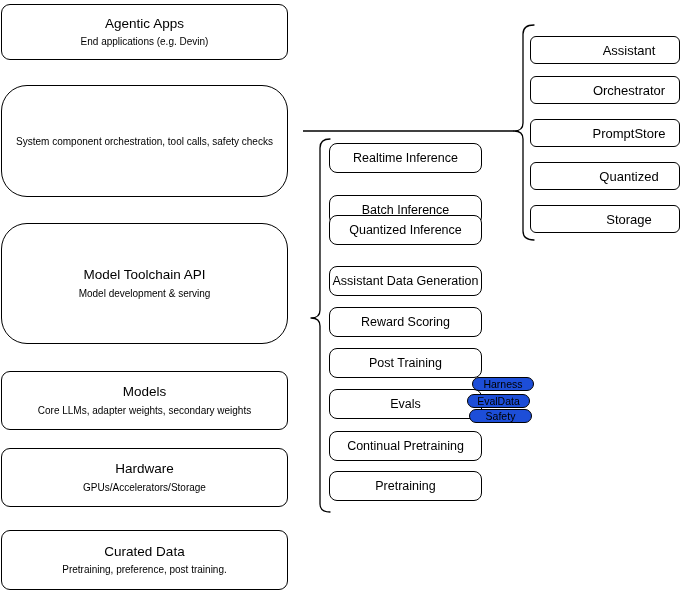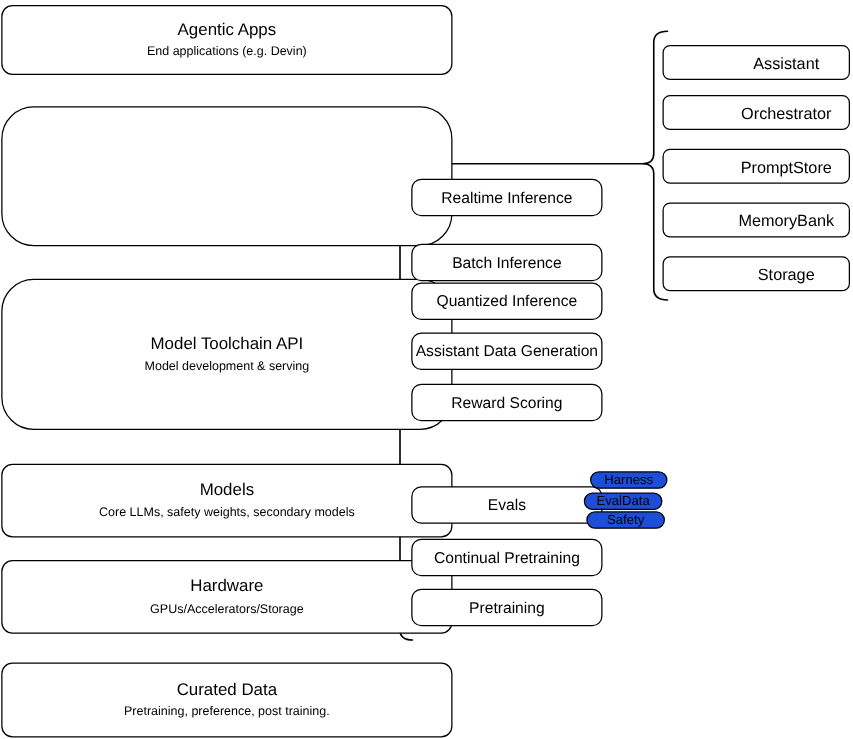--- a/index.html
+++ b/index.html
@@ -21,21 +21,21 @@
     left: 0;
     top: 0;
     width: 682px;
     height: 591px;
     pointer-events: none;
   }
   
   .lbox {
     position: absolute;
     left: 1px;
-    width: 361px;
+    width: 287px;
     border: 1.3px solid #000000;
     background: #ffffff;
     box-sizing: border-box;
     display: flex;
     flex-direction: column;
     align-items: center;
     justify-content: center;
     gap: 5px;
     text-align: left;
   }
@@ -101,54 +101,56 @@
 
     <path d="M 330 139 Q 320 139 320 148 L 320 310 Q 320 318 311 318 Q 320 318 320 326 L 320 504 Q 320 512 330 512" fill="none" stroke="#000000" stroke-width="1.3" stroke-linejoin="round" stroke-linecap="round"></path>
   </svg>
 
   <div class="lbox" style="top:4px;height:56px;border-radius:9px">
     <div class="t">Agentic Apps</div>
     <div class="s">End applications (e.g. Devin)</div>
   </div>
 
   <div class="lbox" style="top:85px;height:112px;border-radius:26px">
+    <div class="s">System component orchestration, tool calls, safety checks</div>
   </div>
 
   <div class="lbox" style="top:223px;height:121px;border-radius:26px">
     <div class="t">Model Toolchain API</div>
     <div class="s">Model development &amp; serving</div>
   </div>
 
   <div class="lbox" style="top:371px;height:59px;border-radius:9px">
     <div class="t">Models</div>
-    <div class="s">Core LLMs, safety weights, secondary models</div>
+    <div class="s">Core LLMs, adapter weights, secondary weights</div>
   </div>
 
   <div class="lbox" style="top:448px;height:59px;border-radius:9px">
     <div class="t">Hardware</div>
     <div class="s">GPUs/Accelerators/Storage</div>
   </div>
 
   <div class="lbox" style="top:530px;height:60px;border-radius:9px">
     <div class="t">Curated Data</div>
     <div class="s">Pretraining, preference, post training.</div>
   </div>
 
   <div class="mbox" style="top:143px">Realtime Inference</div>
   <div class="mbox" style="top:195px">Batch Inference</div>
-  <div class="mbox" style="top:226px">Quantized Inference</div>
+  <div class="mbox" style="top:215px">Quantized Inference</div>
   <div class="mbox" style="top:266px">Assistant Data Generation</div>
   <div class="mbox" style="top:307px">Reward Scoring</div>
+  <div class="mbox" style="top:348px">Post Training</div>
   <div class="mbox" style="top:389px">Evals</div>
   <div class="mbox" style="top:431px">Continual Pretraining</div>
   <div class="mbox" style="top:471px">Pretraining</div>
 
   <div class="pill" style="left:472px;top:377px;width:62px;height:14px">Harness</div>
   <div class="pill" style="left:467px;top:394px;width:63px;height:14px">EvalData</div>
   <div class="pill" style="left:469px;top:409px;width:63px;height:14px">Safety</div>
 
   <div class="rbox" style="top:36px">Assistant</div>
   <div class="rbox" style="top:76px">Orchestrator</div>
   <div class="rbox" style="top:119px">PromptStore</div>
-  <div class="rbox" style="top:162px">MemoryBank</div>
+  <div class="rbox" style="top:162px">Quantized</div>
   <div class="rbox" style="top:205px">Storage</div>
 
 </div>
 
 </body></html>

